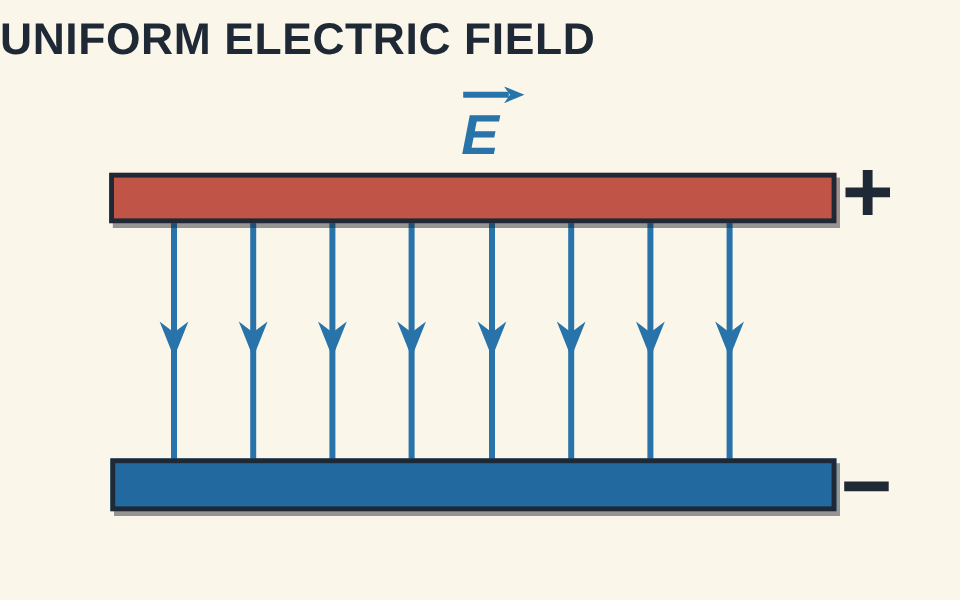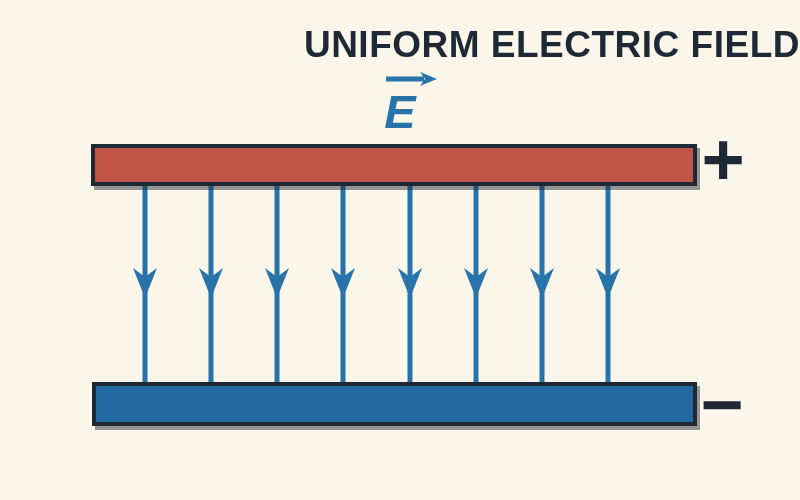--- a/index.html
+++ b/index.html
@@ -16,22 +16,22 @@
     background:var(--background);
   }
   .stage{
     position:relative;
     width:800px;height:500px;
     background:var(--background);
     overflow:hidden;
   }
   .title{
     position:absolute;
-    top:24px;left:0;width:100%;
-    text-align:right;
+    top:12px;left:0;width:100%;
+    text-align:left;
     font-size:37px;
     font-weight:700;
     letter-spacing:0.5px;
     color:var(--ink);
   }
   .e-label{
     position:absolute;
     left:350px;top:72px;width:100px;
     display:flex;flex-direction:column;align-items:center;
   }

